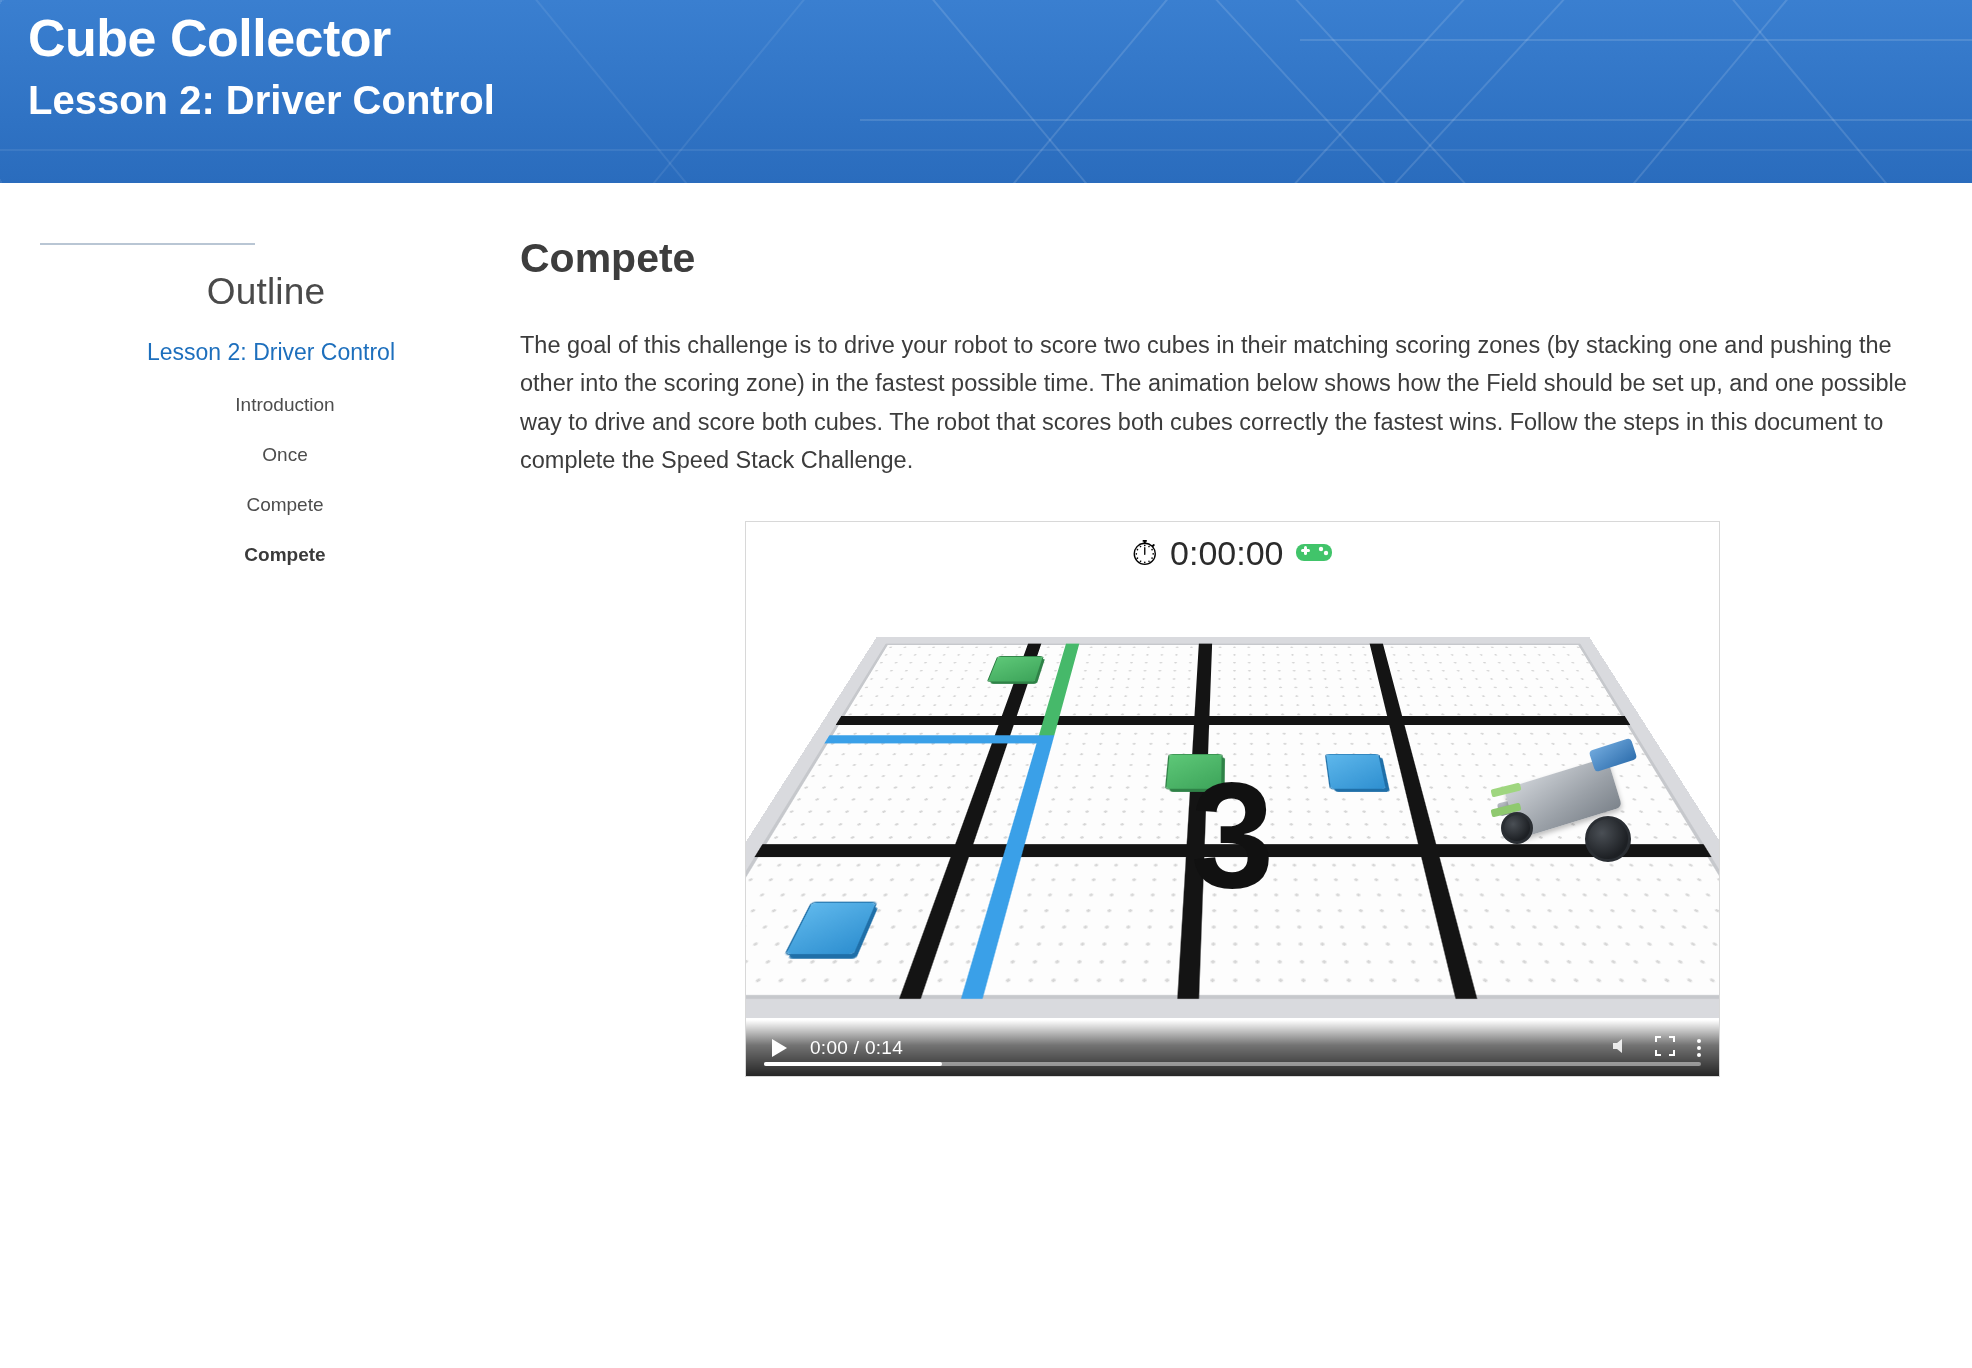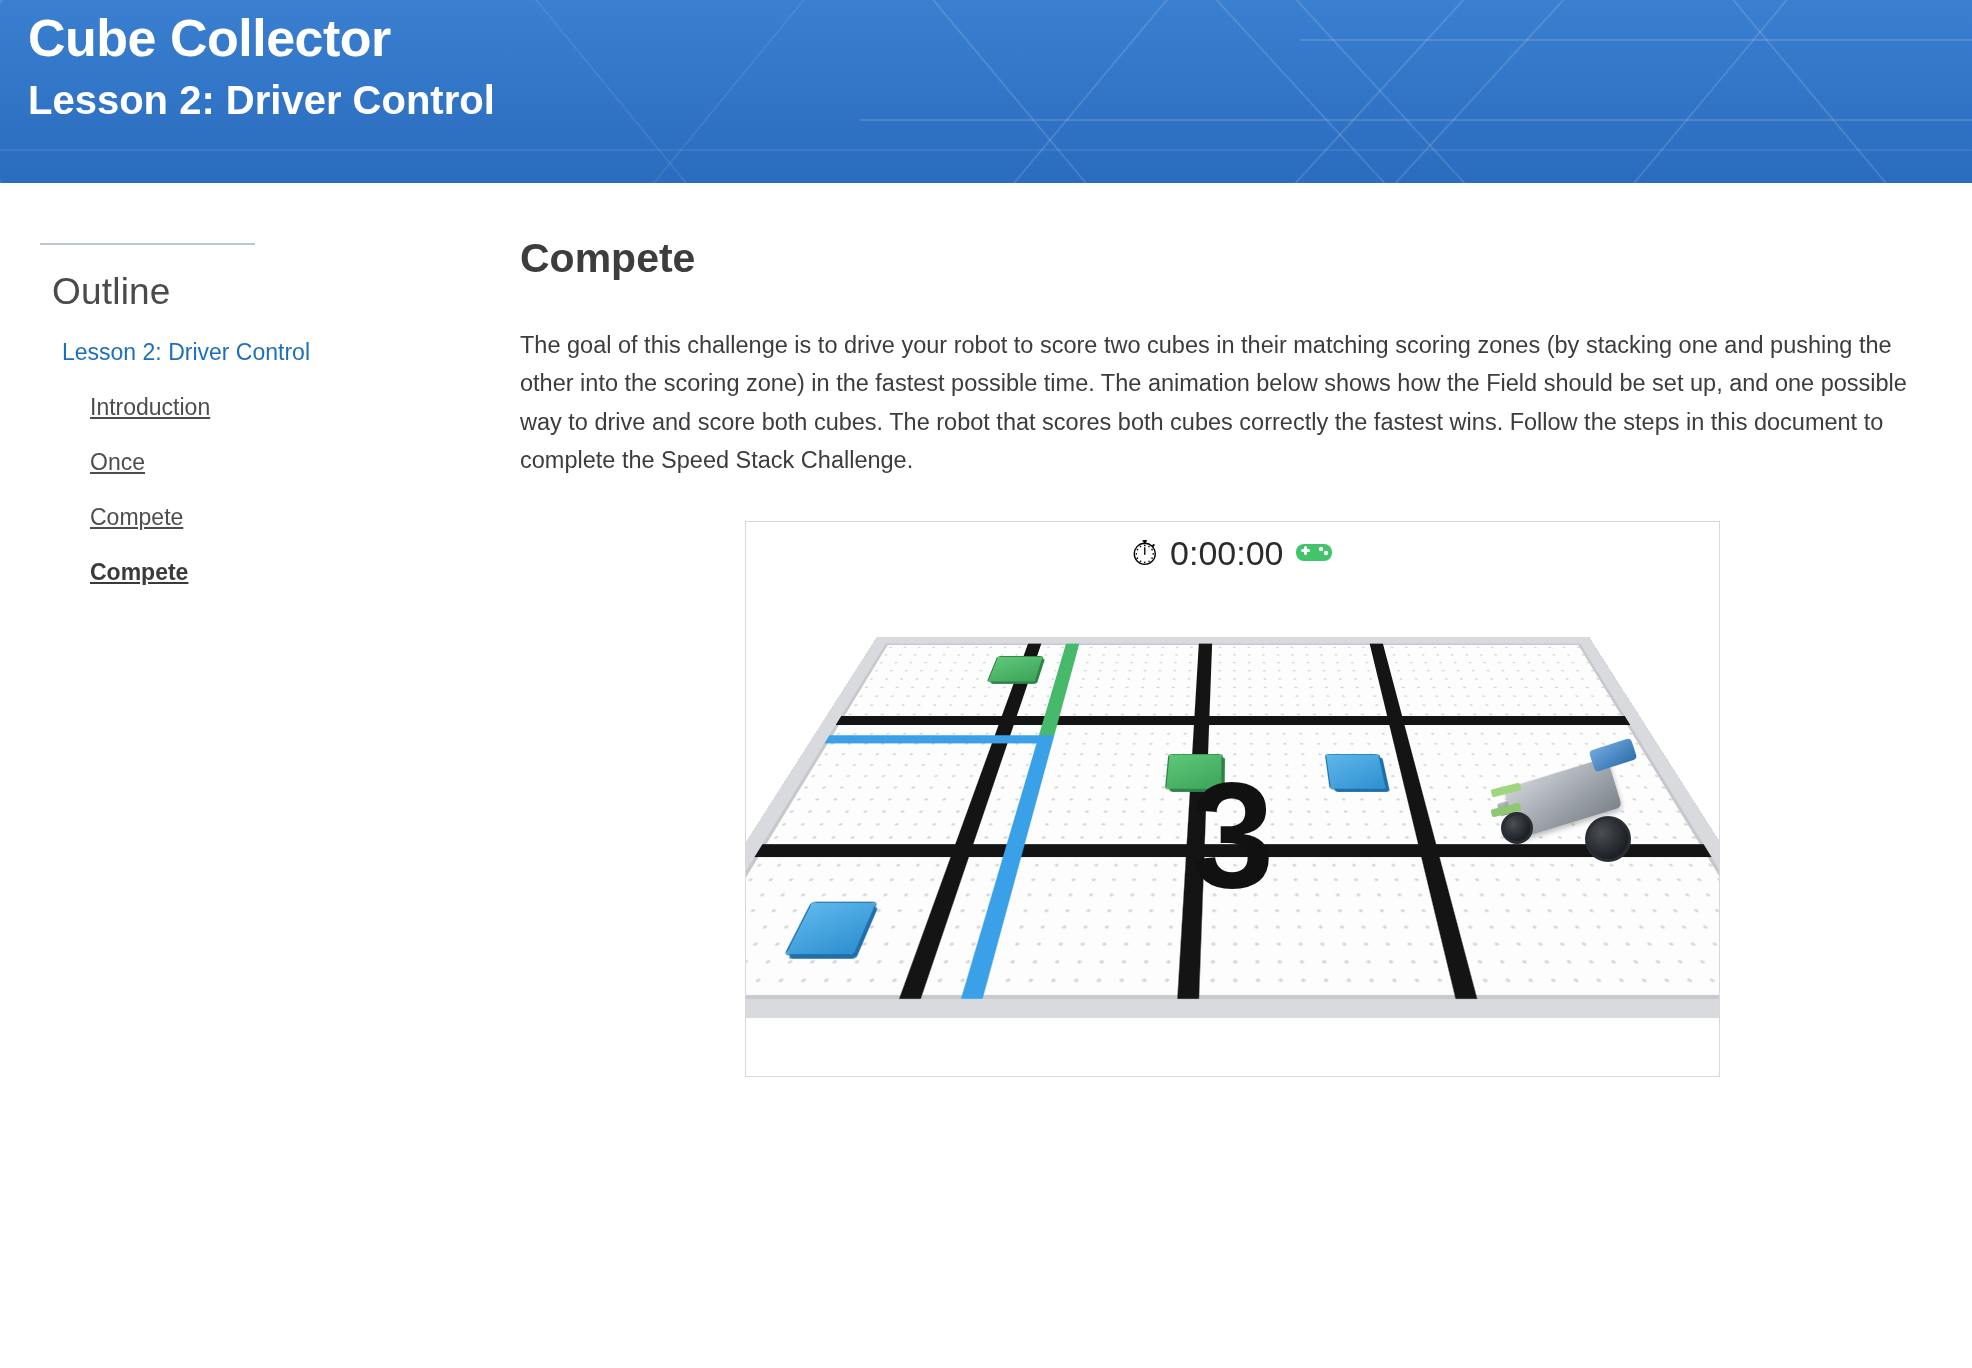--- a/index.html
+++ b/index.html
@@ -61,20 +61,21 @@
     height: 1185px;
     box-sizing: border-box;
   }
 
   
   .sidebar {
     width: 480px;
     box-sizing: border-box;
     padding: 60px 0 0 40px;
     flex: 0 0 480px;
+    text-align: center;
   }
   .sidebar-rule {
     width: 215px;
     height: 2px;
     background: #b9c6d4;
     margin-bottom: 26px;
   }
   .outline-title {
     font-size: 37px;
     color: #4a4a4a;
@@ -82,25 +83,24 @@
     margin: 0 0 26px 12px;
     letter-spacing: 0.2px;
   }
   .outline-link {
     font-size: 23px;
     color: #1d6fbd;
     margin: 0 0 28px 22px;
     cursor: pointer;
   }
   .outline-item {
-    font-size: 23px;
+    font-size: 19px;
     color: #4d4d4d;
     margin: 0 0 28px 50px;
     cursor: pointer;
-    text-decoration: underline;
   }
   .outline-item.current {
     font-weight: bold;
     color: #3a3a3a;
   }
 
   
   .content {
     flex: 1 1 auto;
     box-sizing: border-box;
@@ -391,16 +391,41 @@
           <div class="robot-arm"></div>
           <div class="robot-body"></div>
           <div class="robot-top"></div>
           <div class="claw"></div>
           <div class="claw c2"></div>
           <div class="wheel w1"></div>
           <div class="wheel w2"></div>
         </div>
       </div>
 
+      <div class="video-controls">
+        <div class="play-btn">
+          <div class="play-tri"></div>
+        </div>
+        <span class="time-text">0:00 / 0:14</span>
+        <div class="ctrl-spacer"></div>
+        <span class="vol-icon">
+          <svg width="22" height="18" viewBox="0 0 22 18" aria-hidden="true">
+            <path d="M2 6 h4 l5 -4 v14 l-5 -4 h-4 z" fill="#ffffff" fill-opacity="0.9"></path>
+          </svg>
+        </span>
+        <span class="fs-icon">
+          <svg width="20" height="20" viewBox="0 0 20 20" aria-hidden="true">
+            <path d="M1 6 V1 H6 M14 1 H19 V6 M19 14 V19 H14 M6 19 H1 V14" stroke="#ffffff" stroke-width="2" fill="none"></path>
+          </svg>
+        </span>
+        <span class="kebab">
+          <span></span>
+          <span></span>
+          <span></span>
+        </span>
+        <div class="progress-track">
+          <div class="progress-fill" style="width: 19%;"></div>
+        </div>
+      </div>
 
     </div>
   </div>
 </div>
 
 </body></html>

